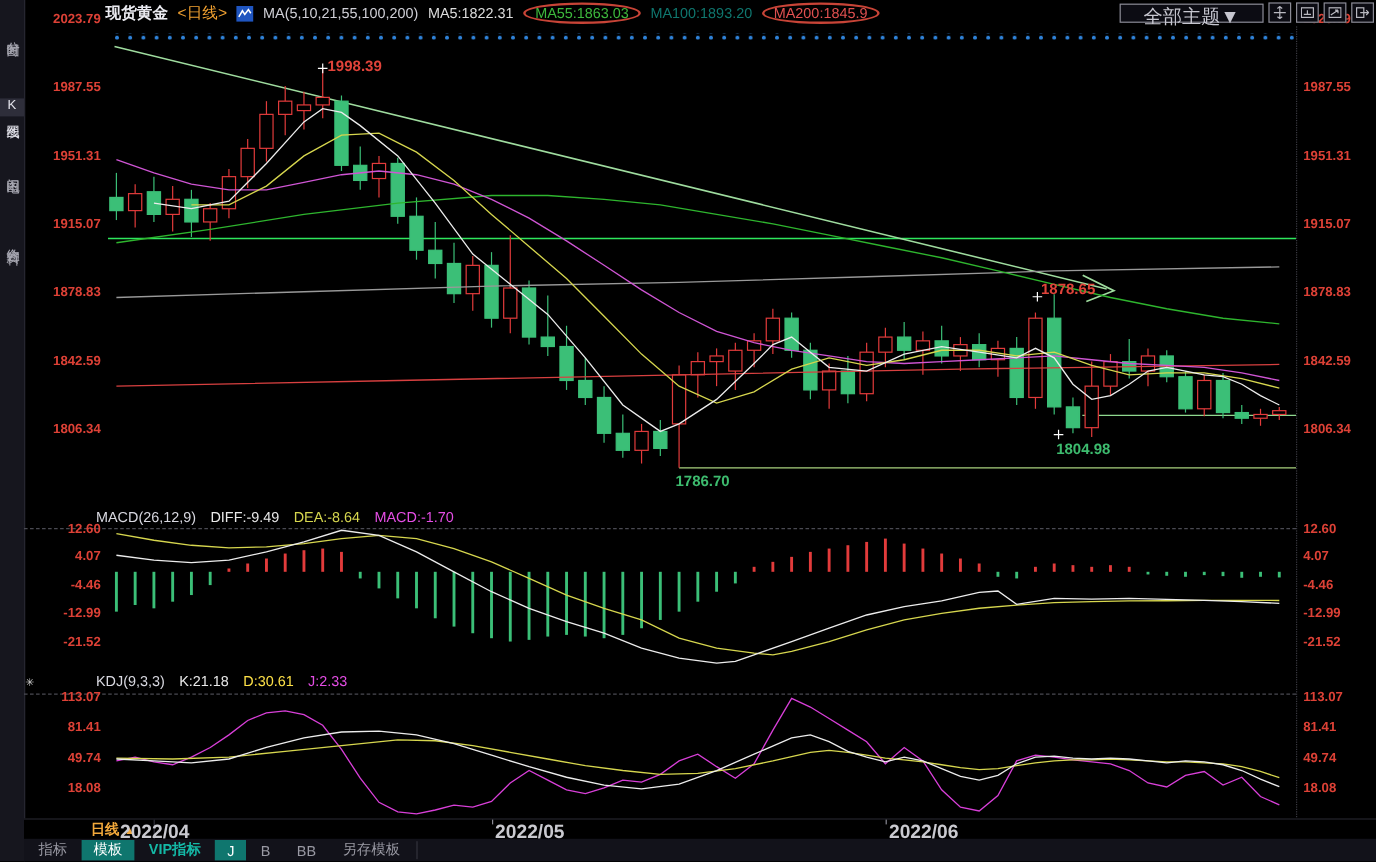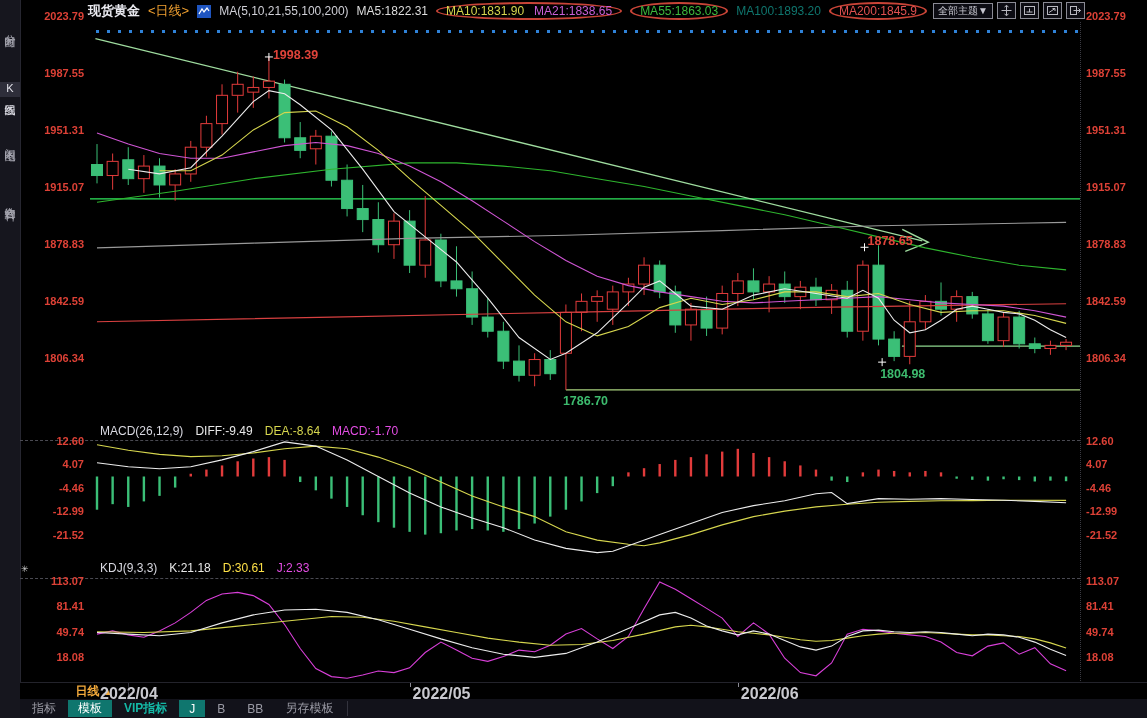--- a/index.html
+++ b/index.html
@@ -13,35 +13,35 @@
   .side-item.active{background:#2e2e3a;color:#e2e2ea;}
   
   #header{position:absolute;left:88px;top:2px;height:18px;display:flex;align-items:center;gap:8px;
           font-size:12px;white-space:nowrap;z-index:5;}
   .sym{color:#eaeaf0;font-weight:700;font-size:13px;}
   .per{color:#f0a030;font-size:13px;}
   .kicon{width:14px;height:13px;background:#1f55c0;display:inline-flex;align-items:center;justify-content:center;}
   .mas{color:#cfcfd6;}
   .ellipse{border:2px solid #c84437;border-radius:50%;padding:0 8px;display:inline-flex;gap:10px;align-items:center;}
   #toolbar{position:absolute;top:2px;left:933px;display:flex;gap:4px;align-items:center;z-index:5;}
-  #theme-btn{background:#0c0c13;border:1px solid #8a8a94;color:#c6c6cf;font-size:10px;height:16px;
-             padding:0 4px;font-family:inherit;cursor:pointer;}
+  #theme-btn{background:#0c0c13;border:1px solid #8a8a94;color:#c6c6cf;font-size:16px;height:16px;
+             padding:0 19px;font-family:inherit;cursor:pointer;}
   .tool{width:17px;height:15px;border:1px solid #8a8a94;display:flex;align-items:center;justify-content:center;cursor:pointer;background:#0c0c13;}
   
   #chart-svg{position:absolute;left:0;top:0;z-index:1;}
   #blue-dots{position:absolute;left:92px;top:28px;width:988px;height:5px;z-index:2;
      background-image:radial-gradient(circle,#2f82d8 1.6px,rgba(0,0,0,0) 1.8px);
      background-size:11px 5px;background-position:0 1px;}
   .dash{position:absolute;left:20px;width:1060px;border-top:1px dashed #4a4a52;z-index:2;}
   #dash1{top:440px;} #dash2{top:578px;}
   #right-axis-border{position:absolute;left:1080px;top:22px;height:659px;border-left:1px dotted #3a3a42;}
   .ylab{position:absolute;font-size:11px;font-weight:700;color:#dd4136;z-index:4;}
   .ylab.l{width:58px;left:26px;text-align:right;}
   .ylab.r{left:1086px;}
-  .panel-title{position:absolute;left:100px;font-size:12px;display:flex;gap:12px;z-index:5;}
+  .panel-title{position:absolute;left:80px;font-size:12px;display:flex;gap:12px;z-index:5;}
   #macd-title{top:424px;} #kdj-title{top:561px;align-items:flex-end;}
   .pt0{color:#d8d8e0;}
   #panel-gear{position:absolute;left:21px;top:564px;font-size:9px;color:#cfcfcf;z-index:5;}
   
   #date-row{position:absolute;left:20px;top:682px;width:1127px;height:17px;background:#000;border-top:1px solid #23232b;z-index:5;}
   #tf-box{position:absolute;left:0;top:0;width:68px;height:17px;border-right:1px solid #2e2e38;color:#f2a93b;
           font-weight:700;font-size:12px;display:flex;align-items:center;justify-content:center;gap:4px;cursor:pointer;margin-left:40px;}
   #tf-box .arrow{font-size:9px;}
   .dlab{position:absolute;top:2px;font-size:16px;font-weight:700;color:#c9c9cf;}
   .dtick{position:absolute;top:0;width:1px;height:4px;background:#8a8a94;}
@@ -283,24 +283,20 @@
     <span class="sym">现货黄金</span>
     <span class="per">&lt;日线&gt;</span>
     <span class="kicon">
       <svg width="12" height="11" viewBox="0 0 12 11">
           <polyline points="1,8 4,3 6,6 9,2 11,5" fill="none" stroke="#fff" stroke-width="1.3"></polyline>
         </svg>
     </span>
     <span class="mas">MA(5,10,21,55,100,200)</span>
     <span class="ma" style="color: rgb(221, 221, 221);">MA5:1822.31</span>
     <span class="ellipse">
-      <span class="ma" style="color: rgb(214, 214, 78);">MA10:1831.90</span>
-      <span class="ma" style="color: rgb(201, 95, 214);">MA21:1838.65</span>
-    </span>
-    <span class="ellipse">
       <span class="ma" style="color: rgb(61, 184, 61);">MA55:1863.03</span>
     </span>
     <span class="ma" style="color: #0f766e;">MA100:1893.20</span>
     <span class="ellipse">
       <span class="ma" style="color: rgb(224, 80, 80);">MA200:1845.9</span>
     </span>
   </div>
 
   <div id="toolbar">
     <button id="theme-btn">全部主题▼</button>

